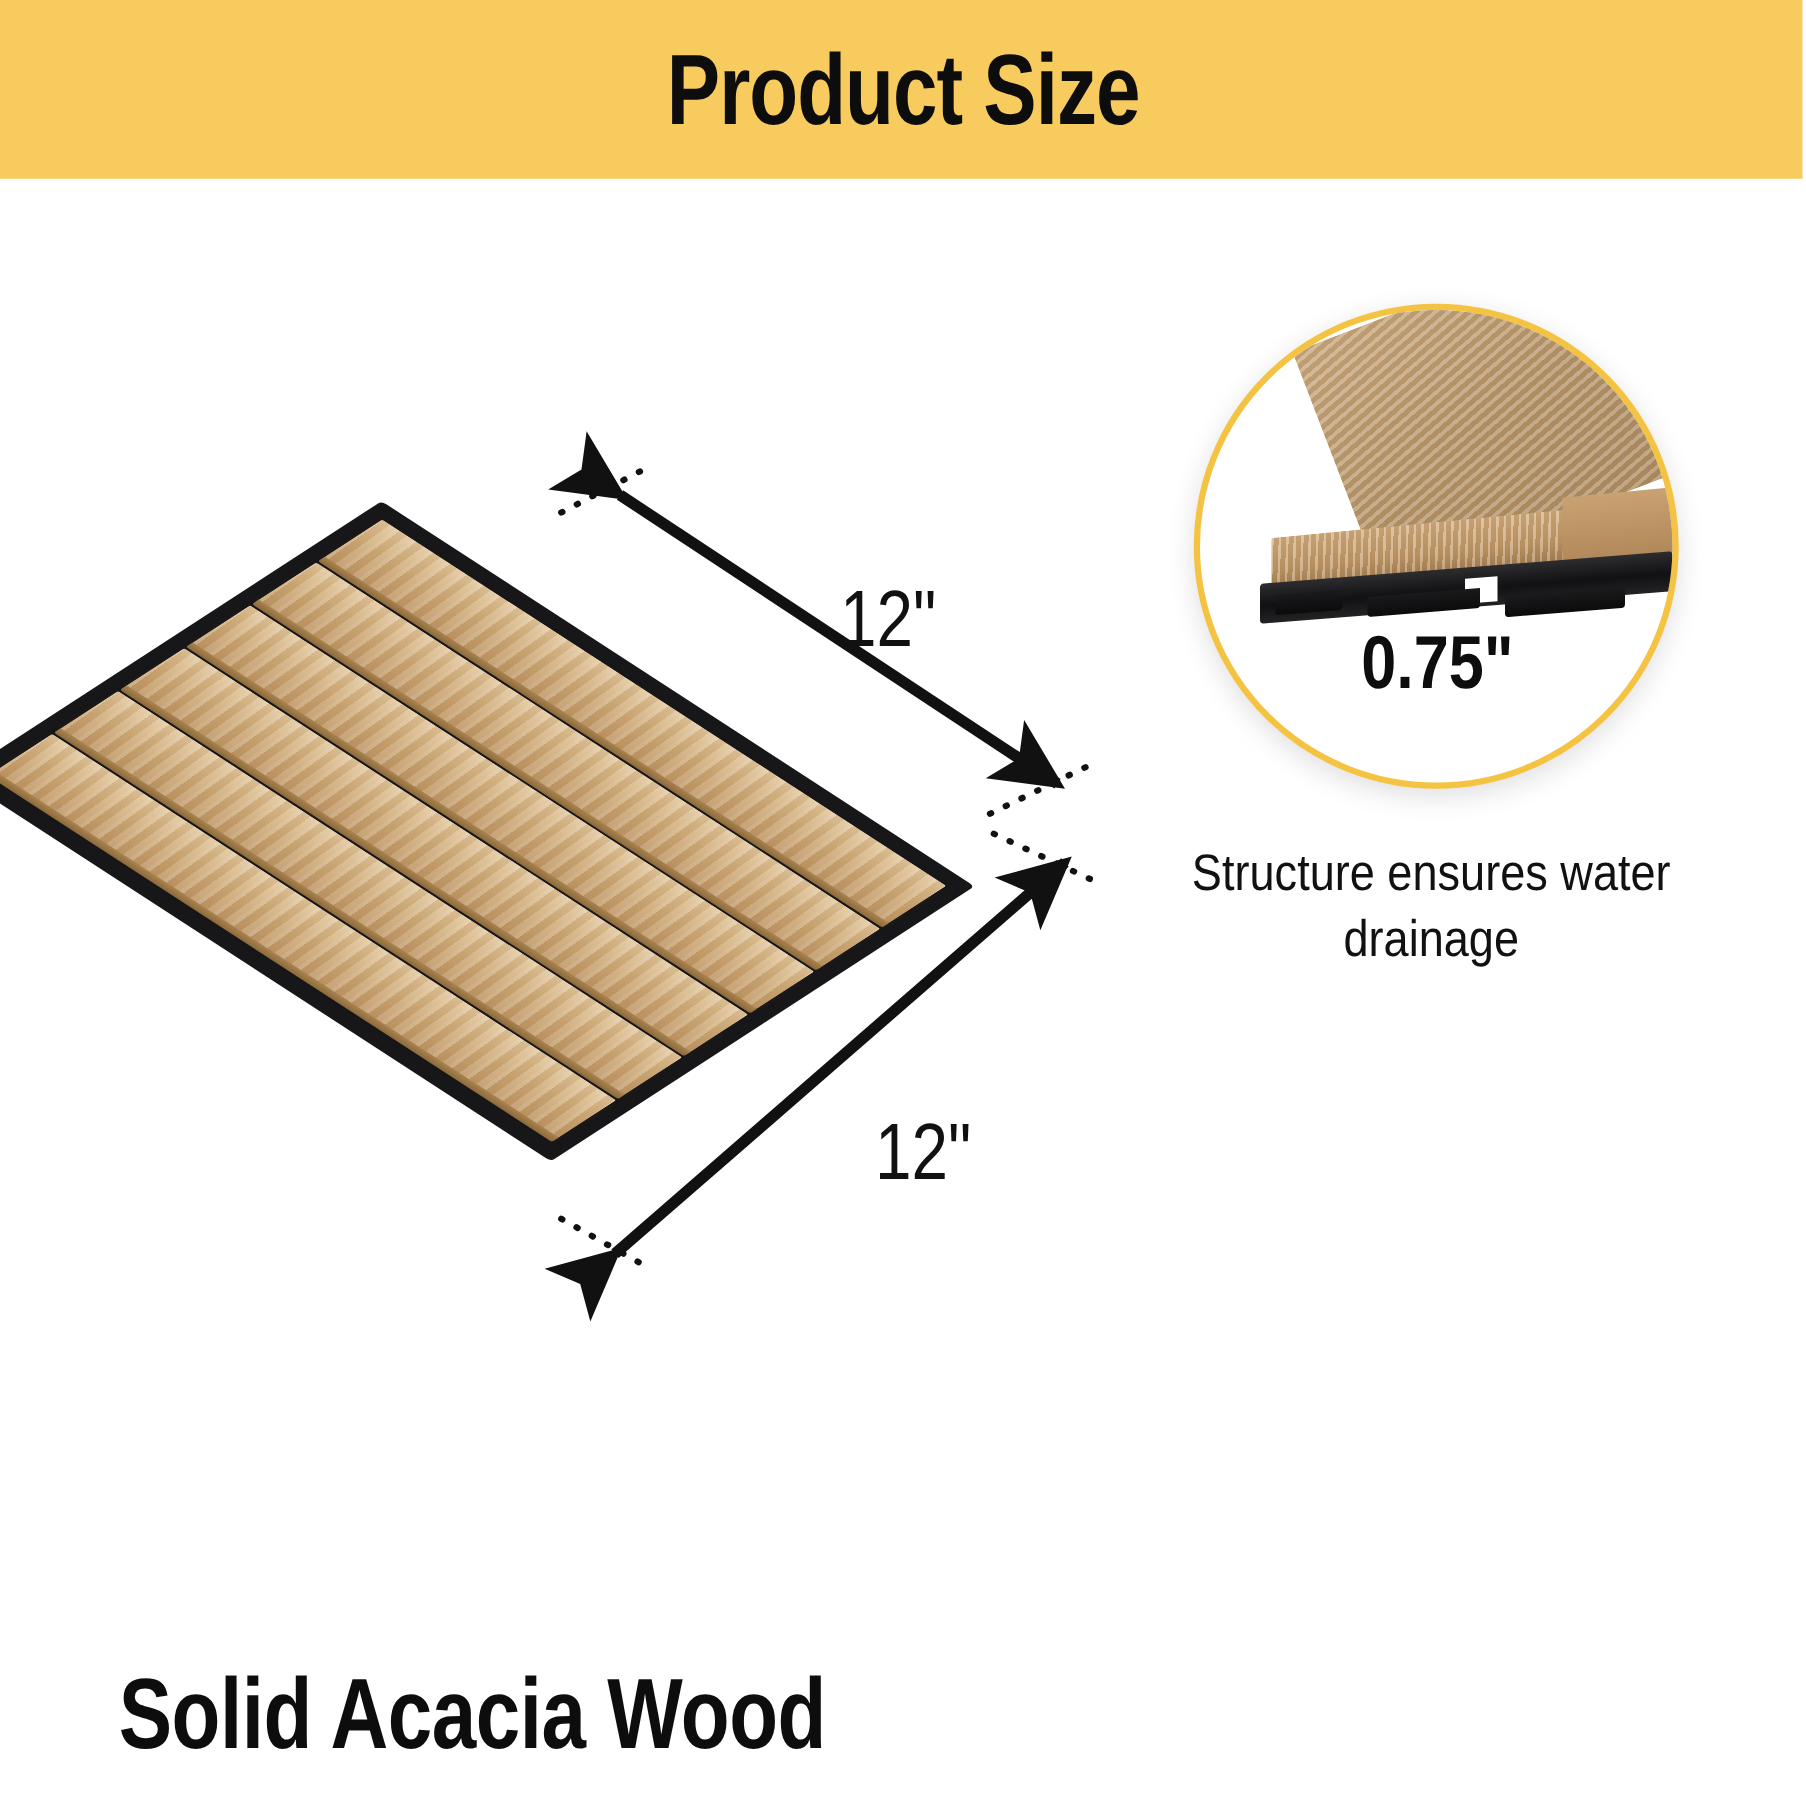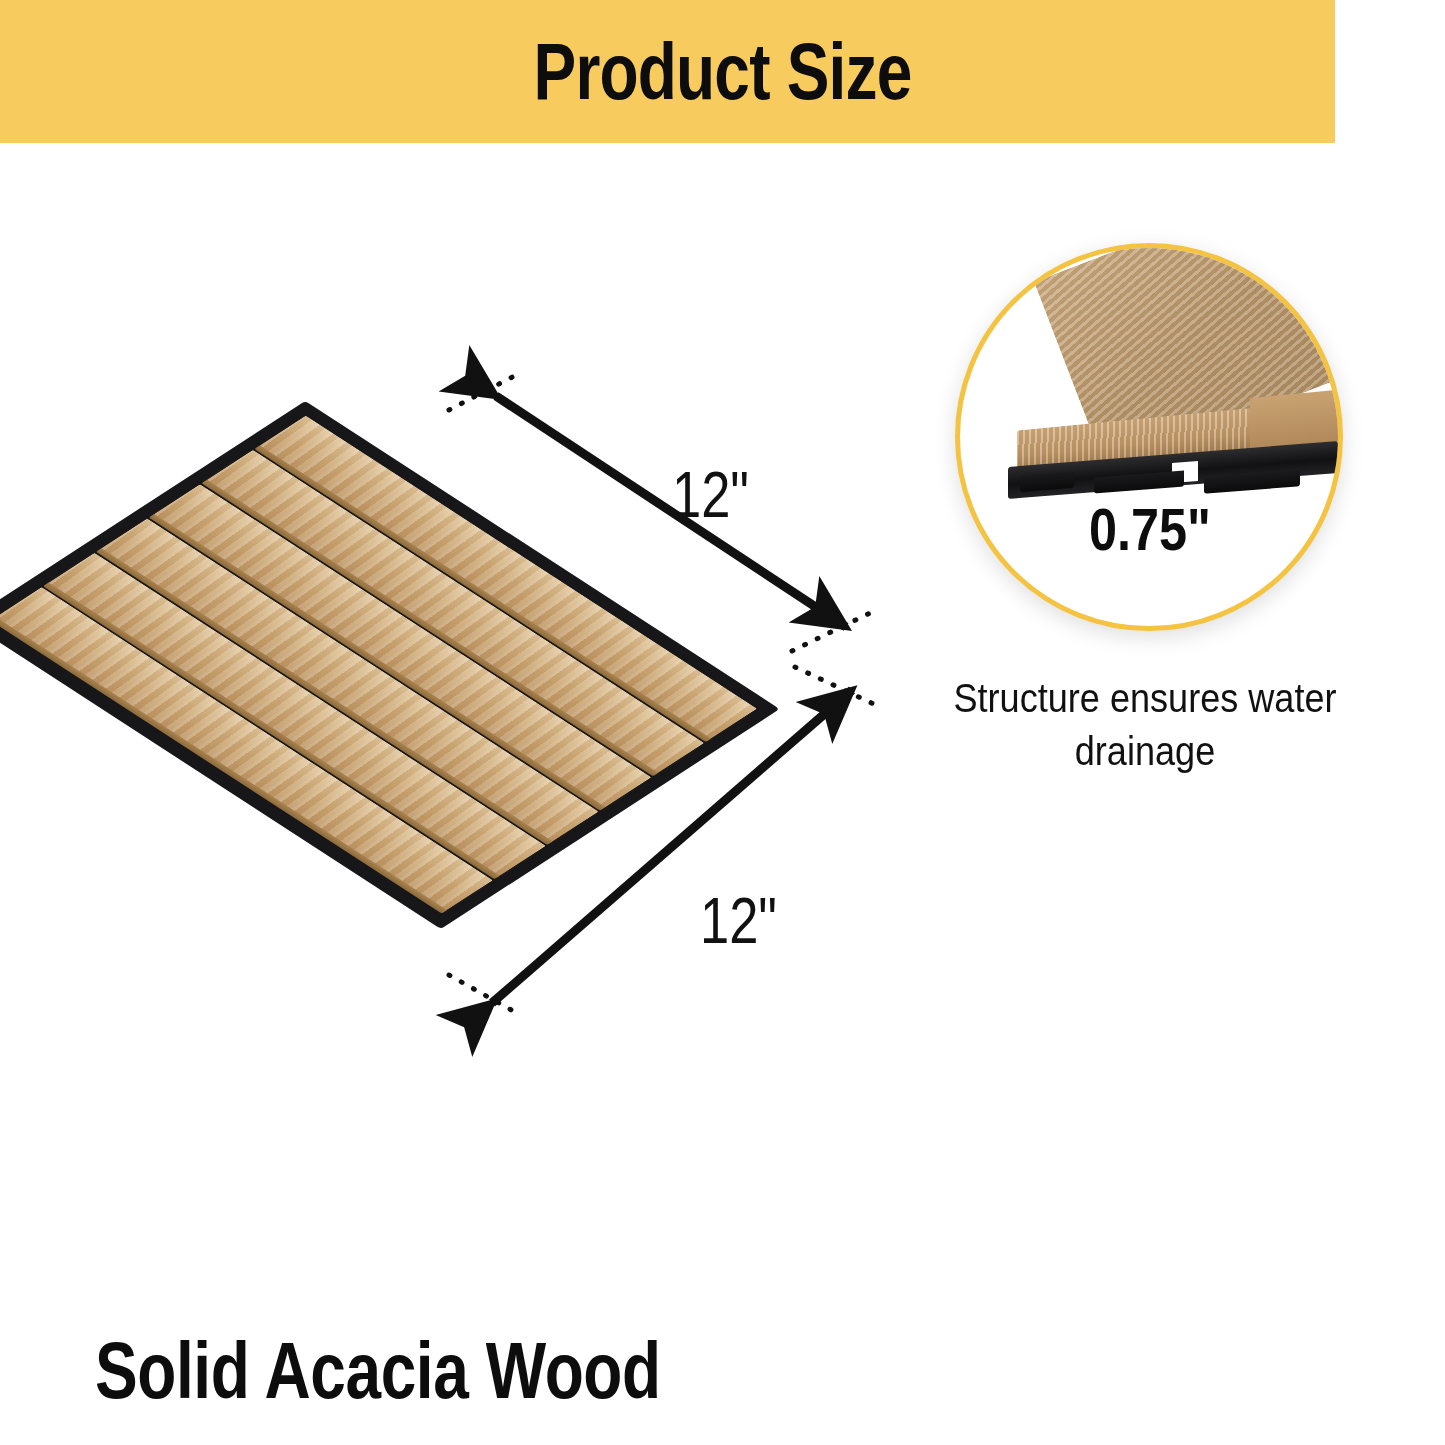--- a/index.html
+++ b/index.html
@@ -7,21 +7,21 @@
     width:1445px;height:1445px;
     background:#ffffff;
     font-family:"Liberation Sans", sans-serif;
     overflow:hidden;
     position:relative;
   }
   .stage{position:absolute;inset:0;overflow:hidden;}
 
   
   .banner{
-    position:absolute;left:0;top:0;width:1335px;height:143px;
+    position:absolute;left:0;top:0;width:1442px;height:143px;
     background:#F8CB5E;
   }
   .banner-title{
     position:absolute;left:0;top:0;width:1445px;height:143px;
     display:flex;align-items:center;justify-content:center;
     font-family:"Liberation Sans Narrow","Liberation Sans",sans-serif;
     font-weight:bold;
     font-size:80px;
     letter-spacing:-1px;
     color:#0d0d0d;

